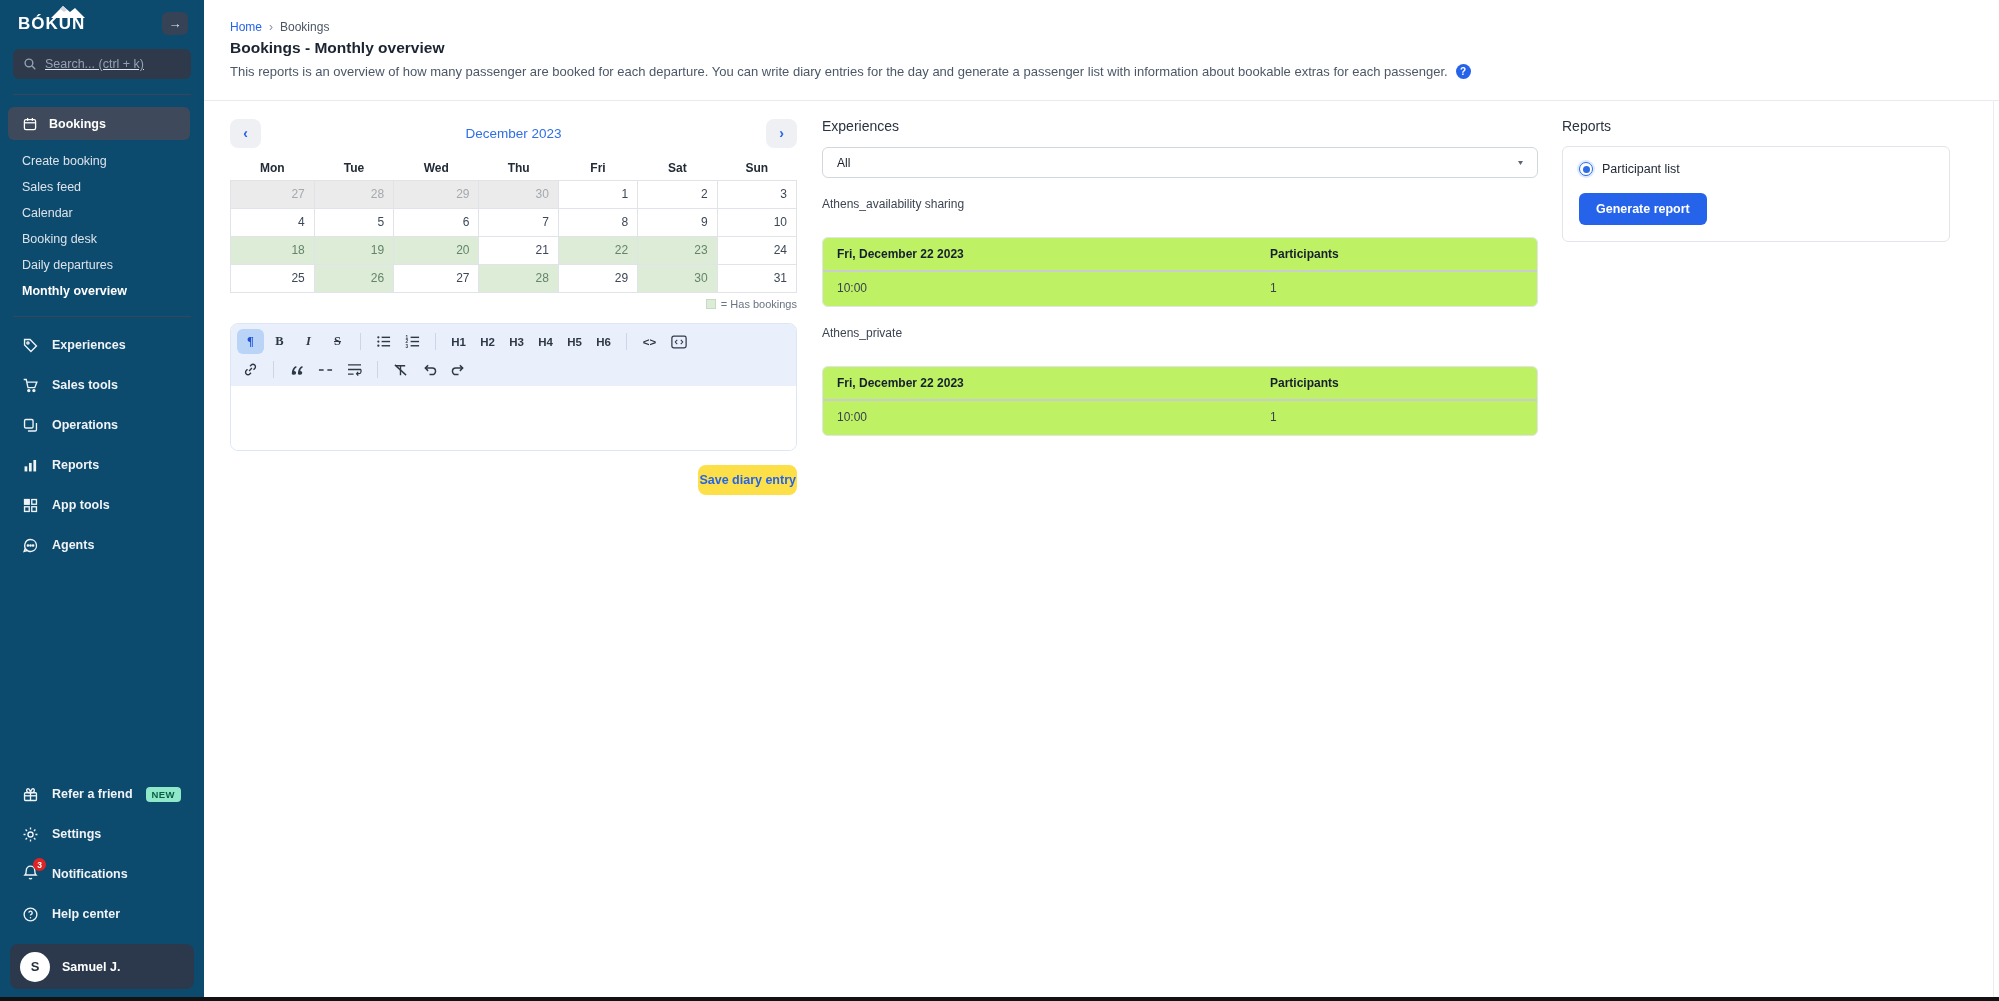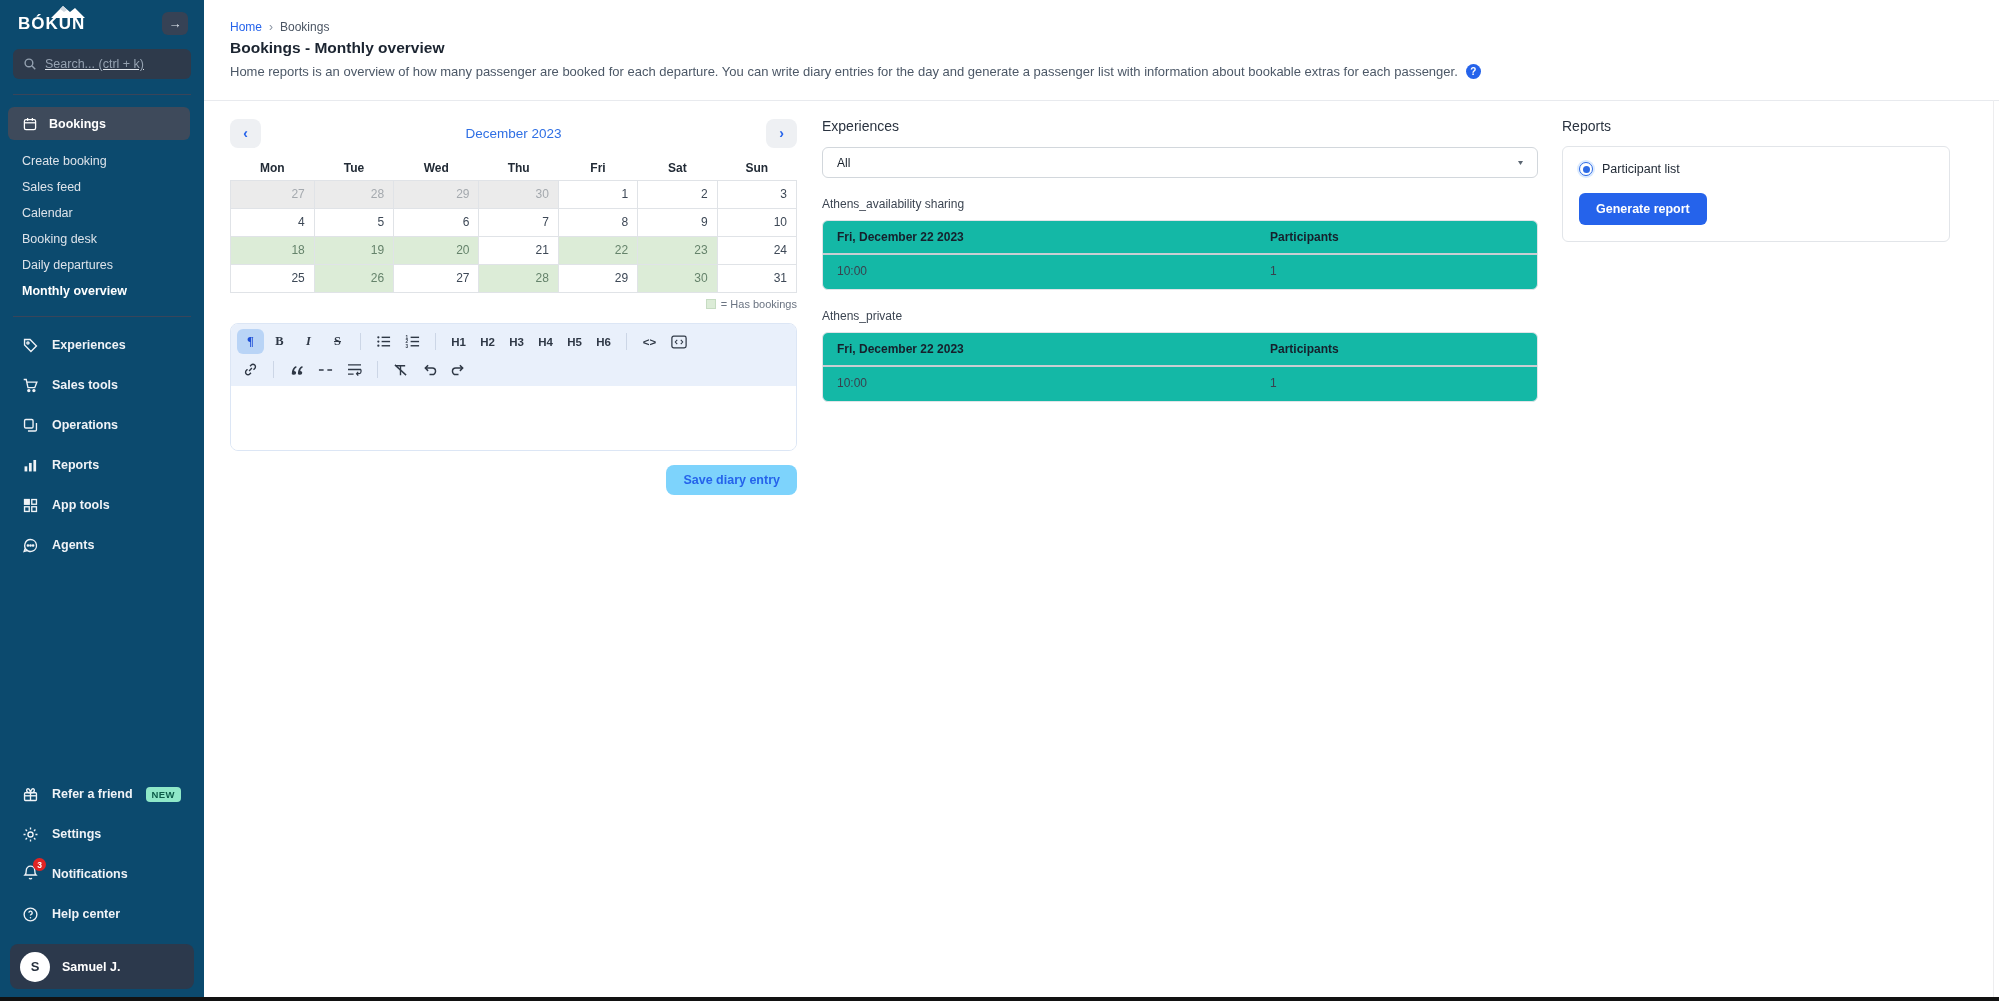--- a/index.html
+++ b/index.html
@@ -63,29 +63,29 @@
   .tb-row { display:flex; align-items:center; height:28px; gap:2px; }
   .tb-btn { min-width:27px; height:25px; border:none; background:transparent; border-radius:6px; color:#2f3846; font-size:12.5px; display:flex; align-items:center; justify-content:center; cursor:pointer; font-family:"Liberation Serif", serif; font-weight:bold; }
   .tb-btn.sans { font-family:"Liberation Sans", sans-serif; font-weight:bold; font-size:11.5px; }
   .tb-btn.active { background:#b9d4f6; color:#1d4fd7; }
   .tb-btn svg { display:block; }
   .tb-sep { width:1px; height:17px; background:#ccd6e6; margin:0 7px; }
   .tb-italic { font-style:italic; }
   .tb-strike { text-decoration:line-through; }
   .editor-area { background:#fff; height:64px; padding:8px 10px; font-size:13px; outline:none; }
   .save-row { display:flex; justify-content:flex-end; margin-top:14px; }
-  .save-btn { background:#7dd3fc; border:none; border-radius:8px; color:#2563eb; font-weight:bold; font-size:12.5px; padding:8px 17px; cursor:pointer; font-family:"Liberation Sans", sans-serif; }
+  .save-btn { background:#fde047; border:none; border-radius:8px; color:#2563eb; font-weight:bold; font-size:12.5px; padding:8px 1px; cursor:pointer; font-family:"Liberation Sans", sans-serif; }
 
   
   .exp-col { position:absolute; left:822px; top:118px; width:716px; }
   .col-heading { font-size:14px; color:#2a3340; }
   .exp-select { margin-top:13px; height:31px; border:1px solid #d2d7dc; border-radius:6px; display:flex; align-items:center; justify-content:space-between; padding:0 14px; font-size:12px; color:#17202b; cursor:pointer; background:#fff; }
   .chevron-down { font-size:10px; color:#5b6672; transform:scaleY(.8); }
   .exp-group-title { margin-top:19px; font-size:12px; color:#3c4552; }
-  .exp-card { margin-top:9px; border:1px solid #e1e4e8; border-radius:6px; background:#14b8a6; }
+  .exp-card { margin-top:26px; border:1px solid #e1e4e8; border-radius:6px; background:#bef264; }
   .exp-card .hdr { display:flex; padding:9px 14px; border-bottom:2px solid #c9cdd2; }
   .exp-card .hdr span { font-size:12px; font-weight:bold; color:#16202c; }
   .exp-card .row { display:flex; padding:9px 14px 11px; }
   .exp-card .row span { font-size:12px; color:#39424f; }
   .cell-date { flex:0 0 433px; }
   .cell-part { flex:1; }
 
   
   .rep-col { position:absolute; left:1562px; top:118px; width:388px; }
   .rep-card { margin-top:12px; border:1px solid #e2e5e9; border-radius:6px; padding:15px 16px 16px; background:#fff; }
@@ -238,21 +238,21 @@
     </div>
   </nav>
 
   <div class="breadcrumb">
     <span class="crumb-link">Home</span>
     <span class="crumb-sep">›</span>
     <span class="crumb-current">Bookings</span>
   </div>
   <h1 class="page-title">Bookings - Monthly overview</h1>
   <div class="page-desc">
-    <span>Home reports is an overview of how many passenger are booked for each departure. You can write diary entries for the day and generate a passenger list with information about bookable extras for each passenger.</span>
+    <span>This reports is an overview of how many passenger are booked for each departure. You can write diary entries for the day and generate a passenger list with information about bookable extras for each passenger.</span>
     <span class="help-bubble">?</span>
   </div>
   <div class="header-divider"></div>
 
   <section class="cal-col">
     <div class="cal-nav">
       <button class="cal-nav-btn">‹</button>
       <span class="cal-title">December 2023</span>
       <button class="cal-nav-btn">›</button>
     </div>

